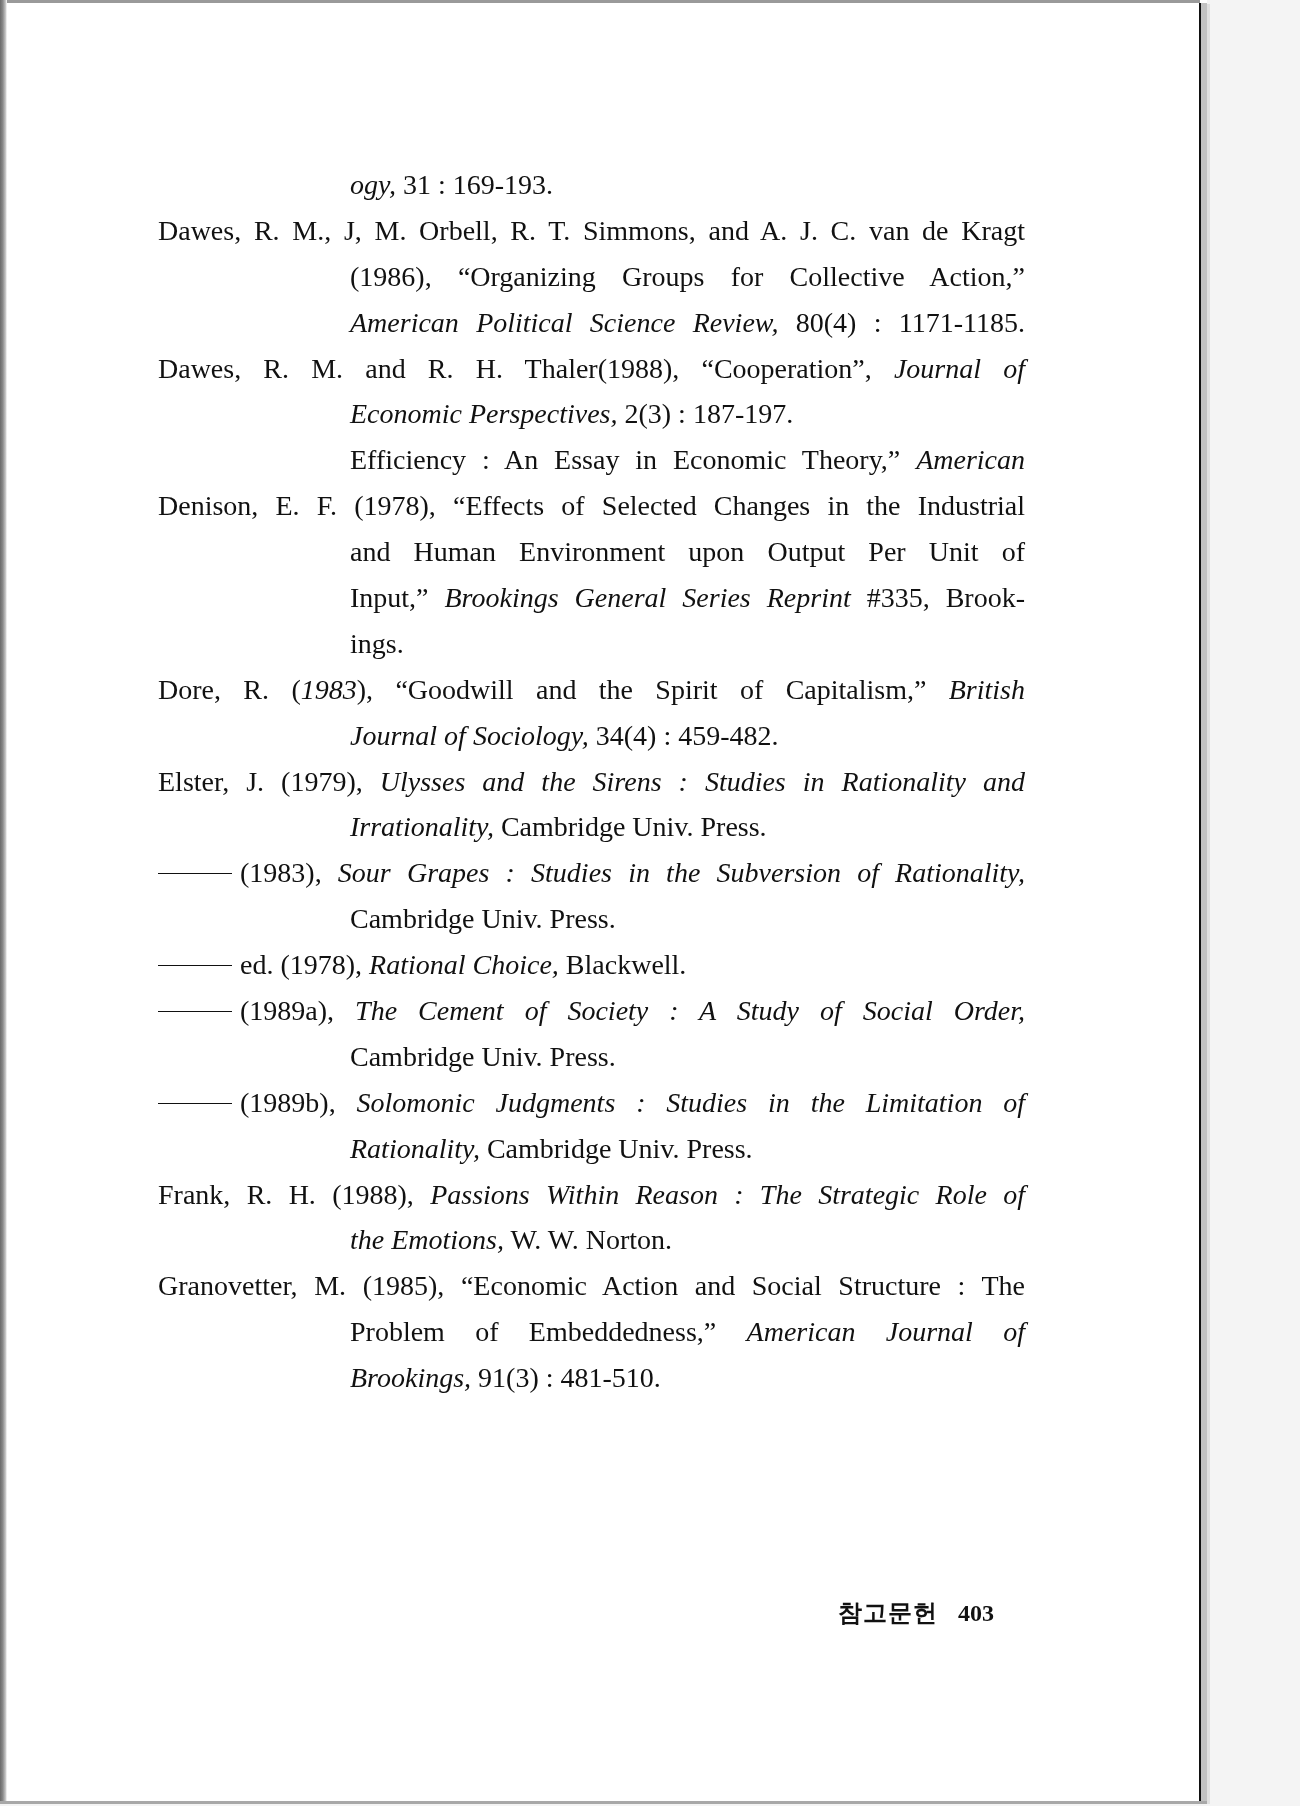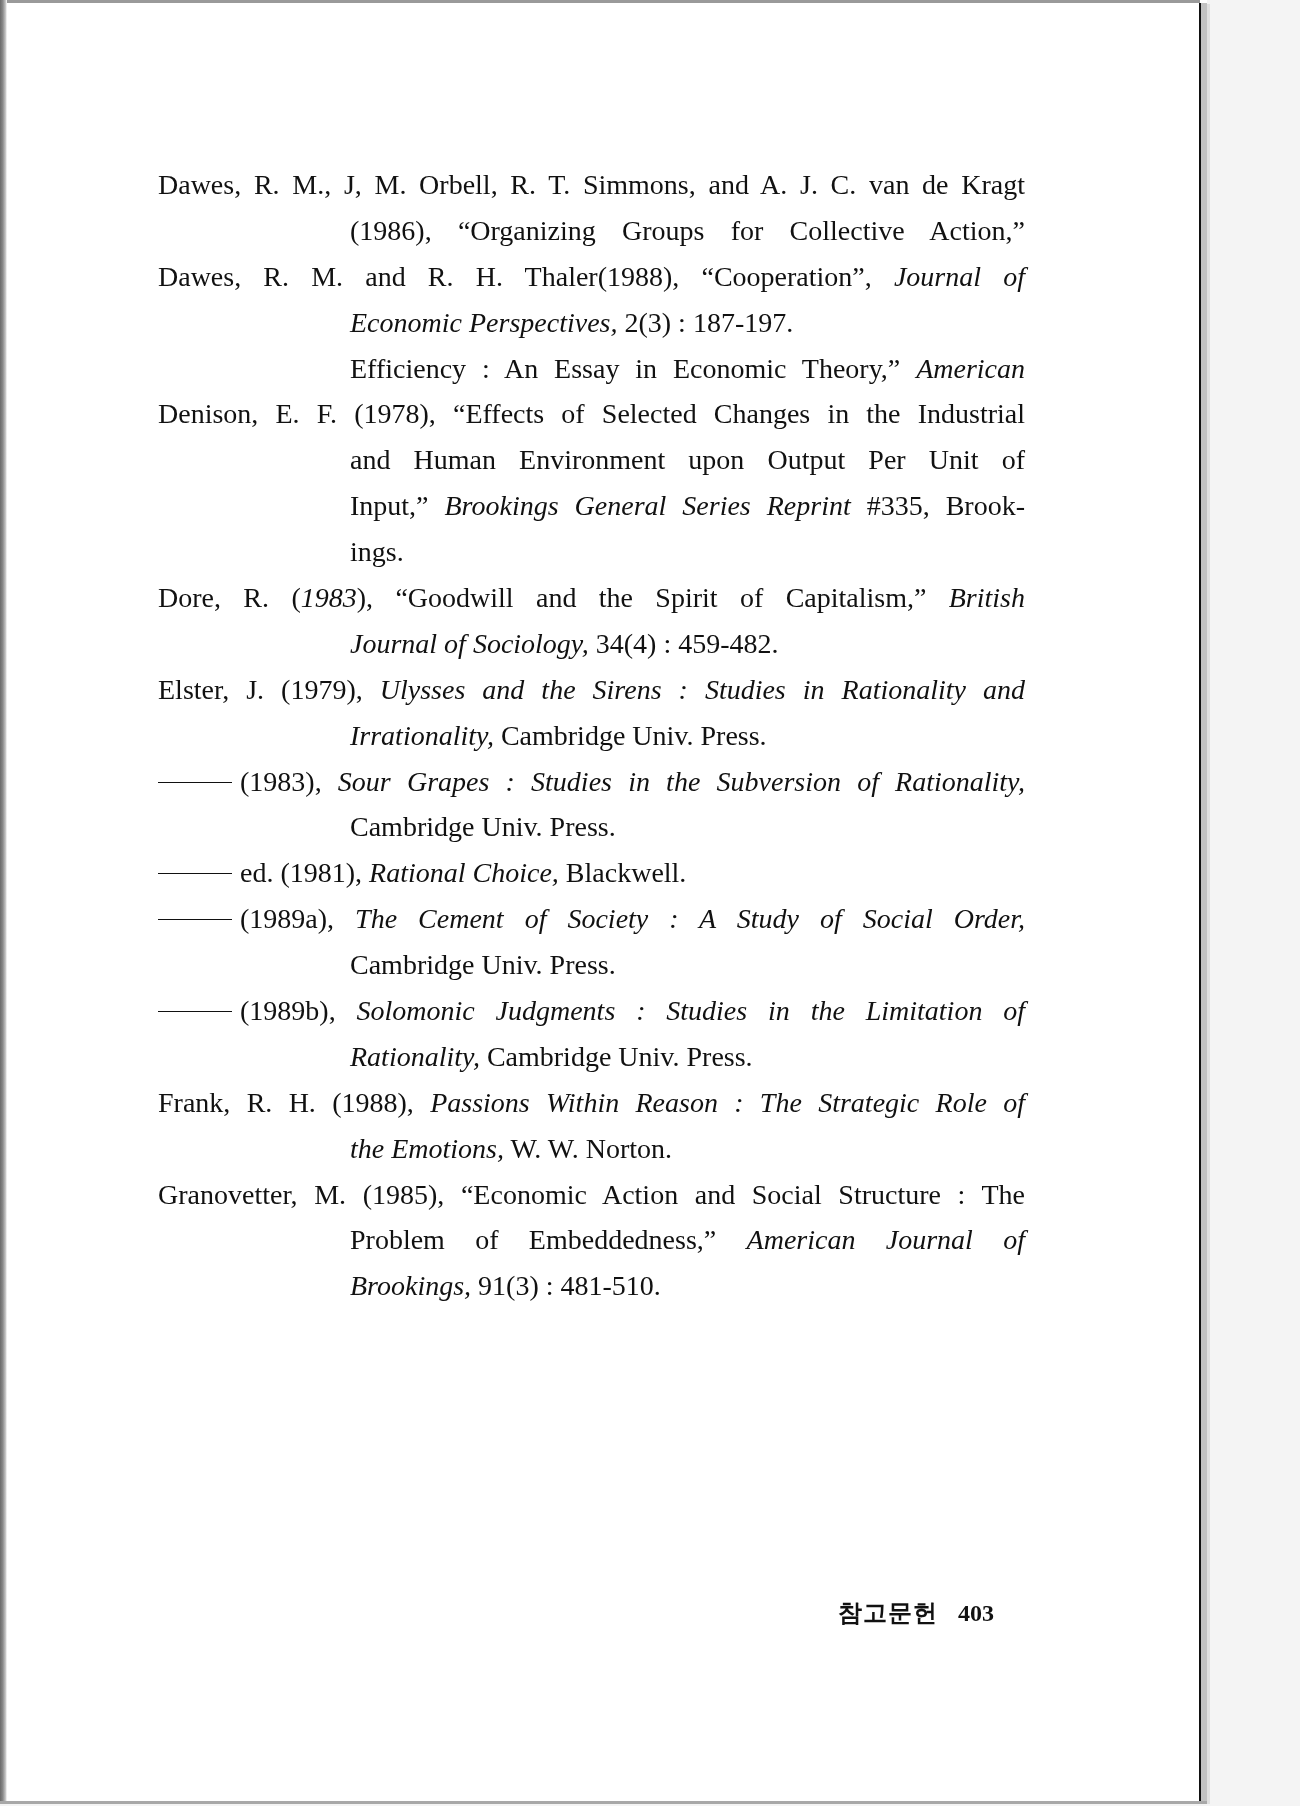--- a/index.html
+++ b/index.html
@@ -40,36 +40,38 @@
 
 <div class="page">
   <div class="edge-top"></div>
   <div class="edge-left"></div>
   <div class="edge-right-line"></div>
   <div class="edge-right-band"></div>
   <div class="edge-right-shadow"></div>
   <div class="edge-bottom"></div>
 
   <div class="refs" id="refs">
+      <div class="line indent last"><i>ogy,</i><span> 31 : 169-193.</span></div>
       <div class="line"><span>Dawes, R. M., J, M. Orbell, R. T. Simmons, and A. J. C. van de Kragt</span></div>
       <div class="line indent"><span>(1986), “Organizing Groups for Collective Action,”</span></div>
+      <div class="line indent"><i>American Political Science Review,</i><span> 80(4) : 1171-1185.</span></div>
       <div class="line"><span>Dawes, R. M. and R. H. Thaler(1988), “Cooperation”, </span><i>Journal of</i></div>
       <div class="line indent last"><i>Economic Perspectives,</i><span> 2(3) : 187-197.</span></div>
       <div class="line indent"><span>Efficiency : An Essay in Economic Theory,” </span><i>American</i></div>
       <div class="line"><span>Denison, E. F. (1978), “Effects of Selected Changes in the Industrial</span></div>
       <div class="line indent"><span>and Human Environment upon Output Per Unit of</span></div>
       <div class="line indent"><span>Input,” </span><i>Brookings General Series Reprint</i><span> #335, Brook-</span></div>
       <div class="line indent last"><span>ings.</span></div>
       <div class="line"><span>Dore, R. (</span><i>1983</i><span>), “Goodwill and the Spirit of Capitalism,” </span><i>British</i></div>
       <div class="line indent last"><i>Journal of Sociology,</i><span> 34(4) : 459-482.</span></div>
       <div class="line"><span>Elster, J. (1979), </span><i>Ulysses and the Sirens : Studies in Rationality and</i></div>
       <div class="line indent last"><i>Irrationality,</i><span> Cambridge Univ. Press.</span></div>
       <div class="line"><span class="dash"></span><span>(1983), </span><i>Sour Grapes : Studies in the Subversion of Rationality,</i></div>
       <div class="line indent last"><span>Cambridge Univ. Press.</span></div>
-      <div class="line last"><span class="dash"></span><span>ed. (1981), </span><i>Rational Choice,</i><span> Blackwell.</span></div>
+      <div class="line last"><span class="dash"></span><span>ed. (1978), </span><i>Rational Choice,</i><span> Blackwell.</span></div>
       <div class="line"><span class="dash"></span><span>(1989a), </span><i>The Cement of Society : A Study of Social Order,</i></div>
       <div class="line indent last"><span>Cambridge Univ. Press.</span></div>
       <div class="line"><span class="dash"></span><span>(1989b), </span><i>Solomonic Judgments : Studies in the Limitation of</i></div>
       <div class="line indent last"><i>Rationality,</i><span> Cambridge Univ. Press.</span></div>
       <div class="line"><span>Frank, R. H. (1988), </span><i>Passions Within Reason : The Strategic Role of</i></div>
       <div class="line indent last"><i>the Emotions,</i><span> W. W. Norton.</span></div>
       <div class="line"><span>Granovetter, M. (1985), “Economic Action and Social Structure : The</span></div>
       <div class="line indent"><span>Problem of Embeddedness,” </span><i>American Journal of</i></div>
       <div class="line indent last"><i>Brookings,</i><span> 91(3) : 481-510.</span></div>
     </div>

